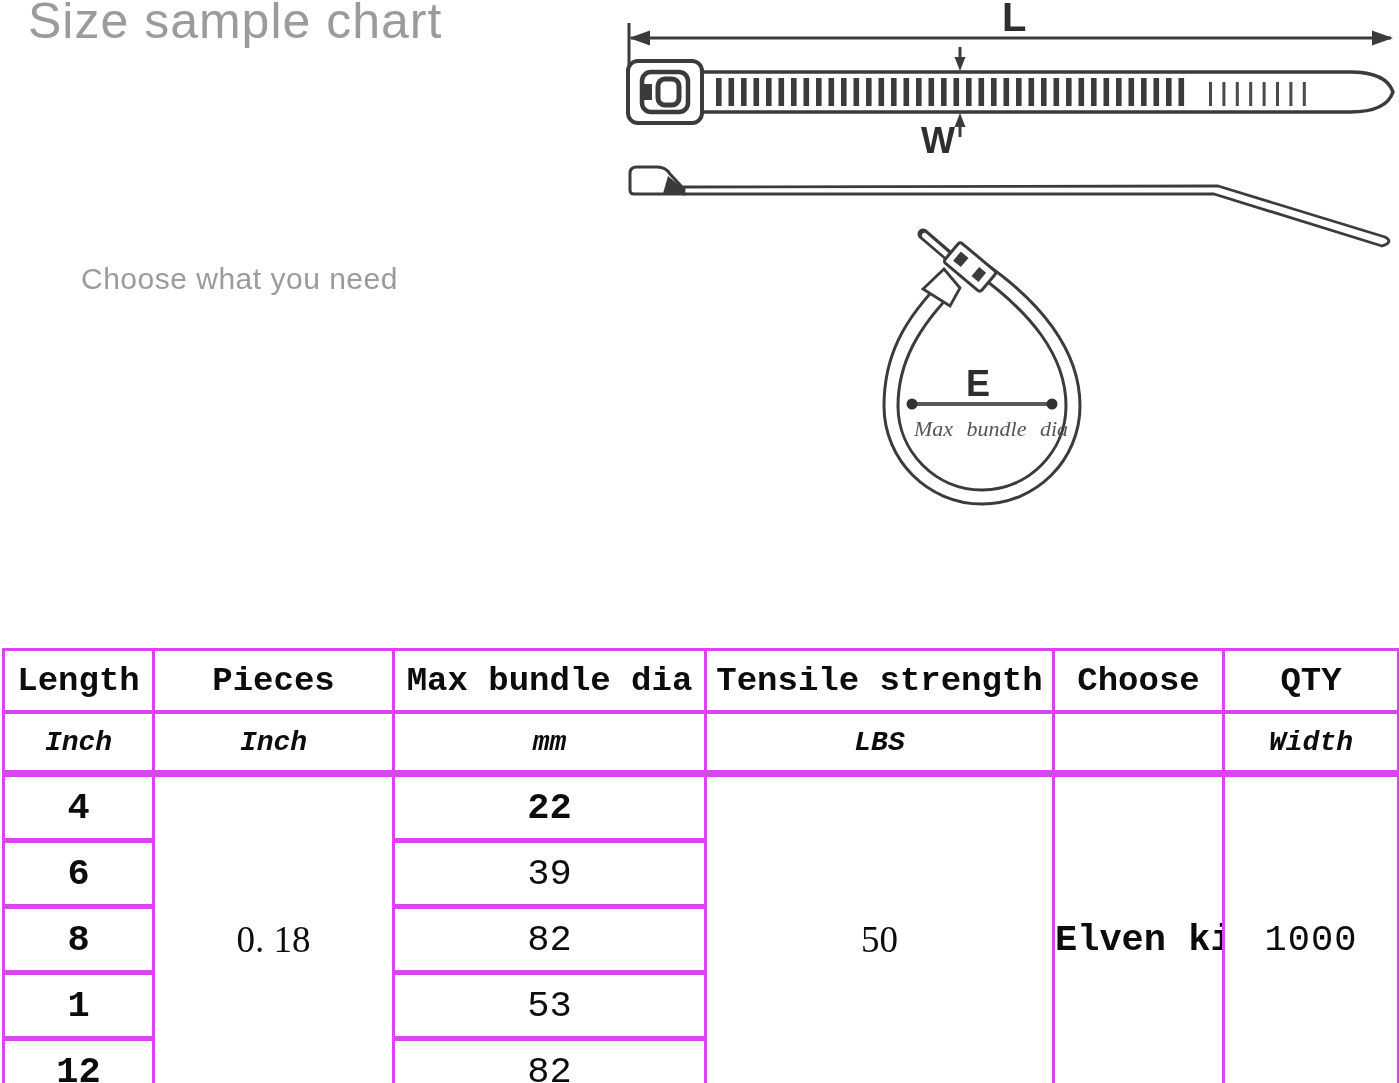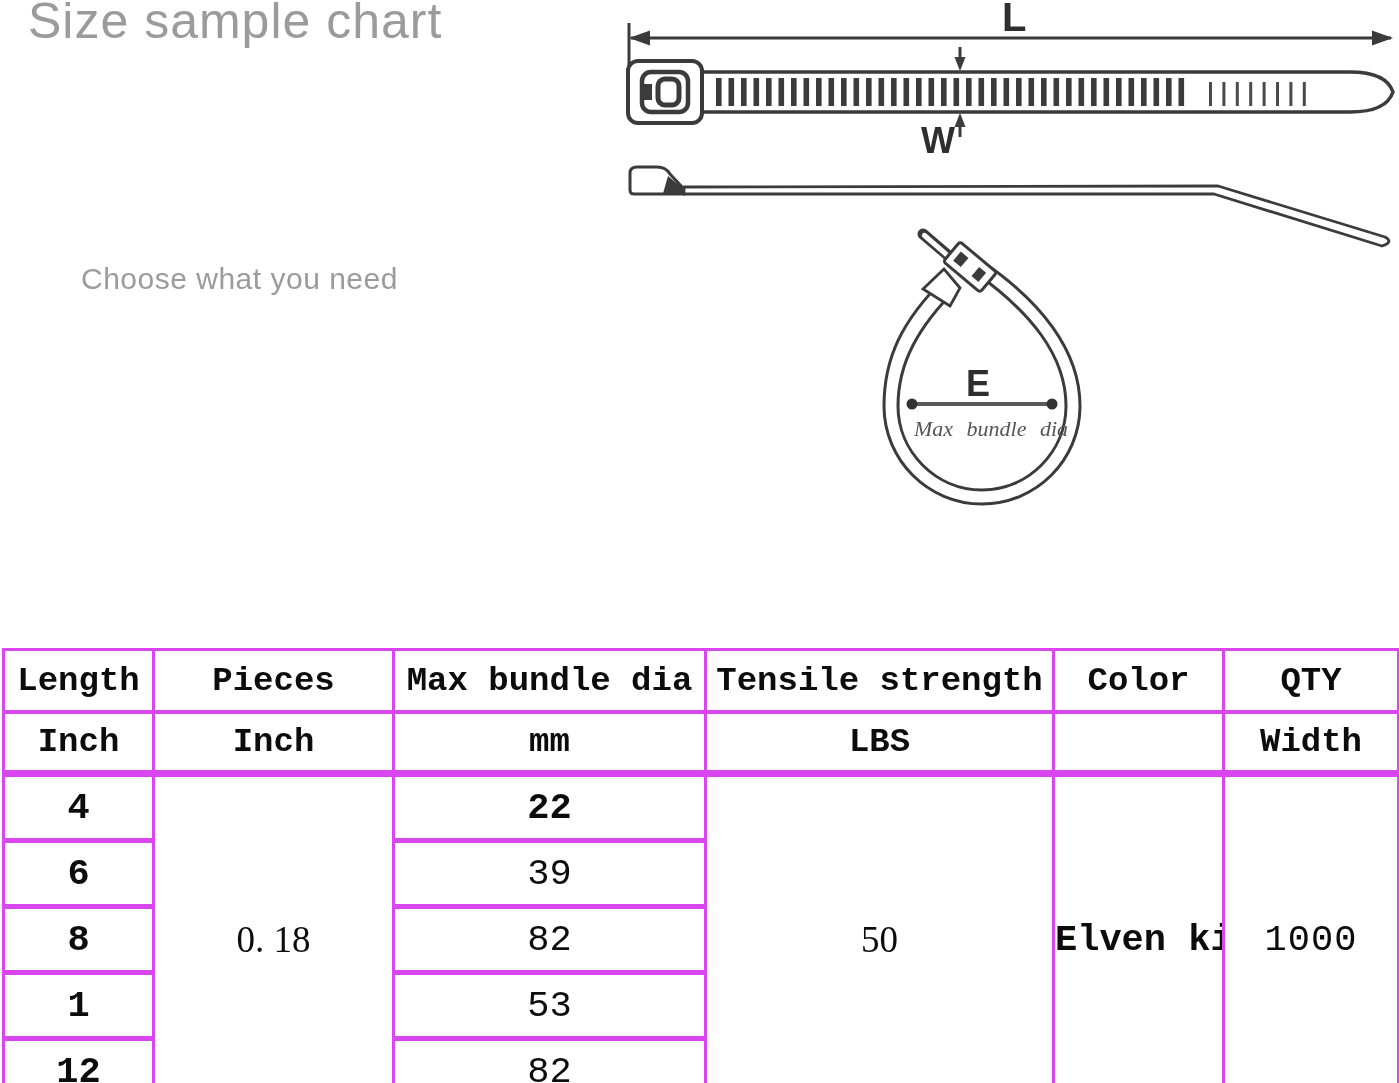--- a/index.html
+++ b/index.html
@@ -29,21 +29,21 @@
   table.spec{
     position:absolute;left:2px;top:648px;width:1395px;
     border-collapse:collapse;table-layout:fixed;text-align:center;color:#0c0c0c;
   }
   .spec th,.spec td{
     border:3px solid #d946ef;padding:0;
     font-family:"Liberation Mono",monospace;font-weight:700;
     overflow:hidden;white-space:nowrap;
   }
   .spec thead th{font-size:34px;height:59px;font-weight:700;}
-  .spec tr.units td{font-size:34px;height:56px;border-top-width:4px;border-bottom-width:7px;}
+  .spec tr.units td{font-size:28px;height:56px;border-top-width:4px;border-bottom-width:7px;font-style:italic;}
   .spec tbody tr.dr td{height:61px;font-size:37px;border-top-width:5px;border-bottom-width:5px;}
   .spec td.serif{font-family:"Liberation Serif",serif;font-weight:400;}
   .spec td.sans{font-family:Liberation Mono, monospace;font-weight:400;}
   .spec td.t-val{font-size:52px;}
   .spec td.w-val{font-size:37px;}
   .spec td.c-val{font-size:25px;}
   .spec td.q-val{font-size:37px;letter-spacing:1px;}
 </style>
 </head>
 <body>
@@ -117,21 +117,21 @@
       <col style="width:348px">
         <col style="width:170px">
         <col style="width:175px">
     </colgroup>
     <thead>
       <tr>
         <th>Length</th>
         <th>Pieces</th>
         <th>Max bundle dia</th>
         <th>Tensile strength</th>
-        <th>Color</th>
+        <th>Choose</th>
         <th>QTY</th>
       </tr>
       <tr class="units">
         <td>Inch</td>
         <td>Inch</td>
         <td>mm</td>
         <td>LBS</td>
         <td></td>
         <td>Width</td>
       </tr>

